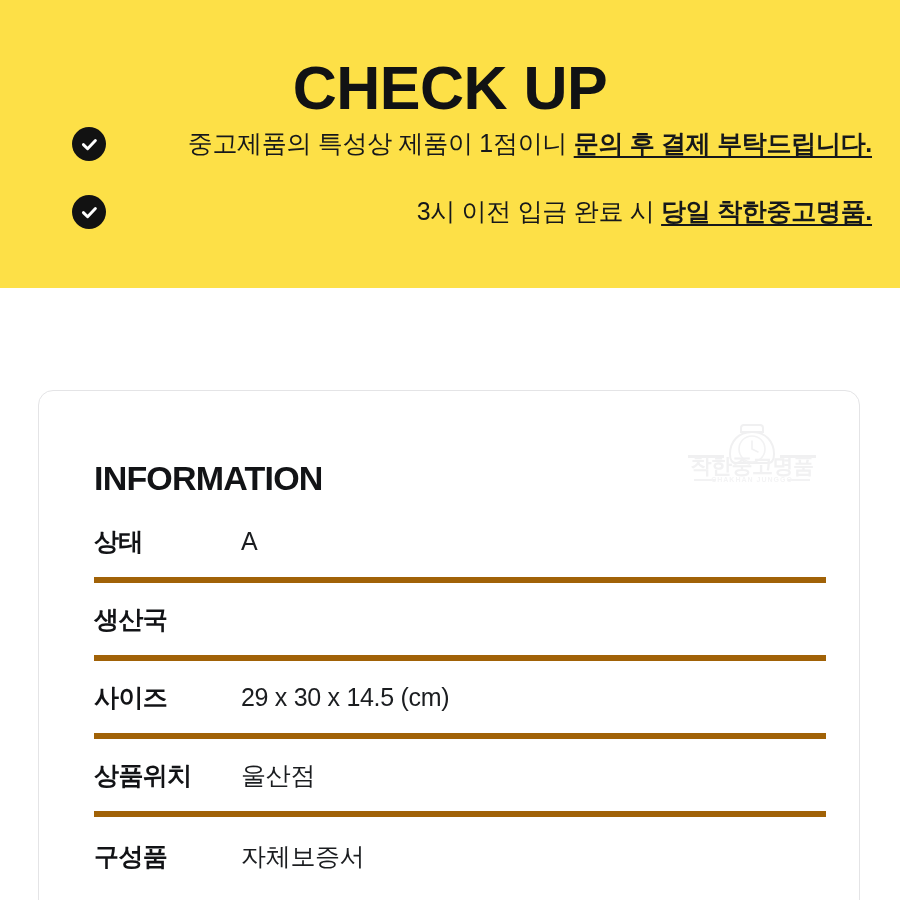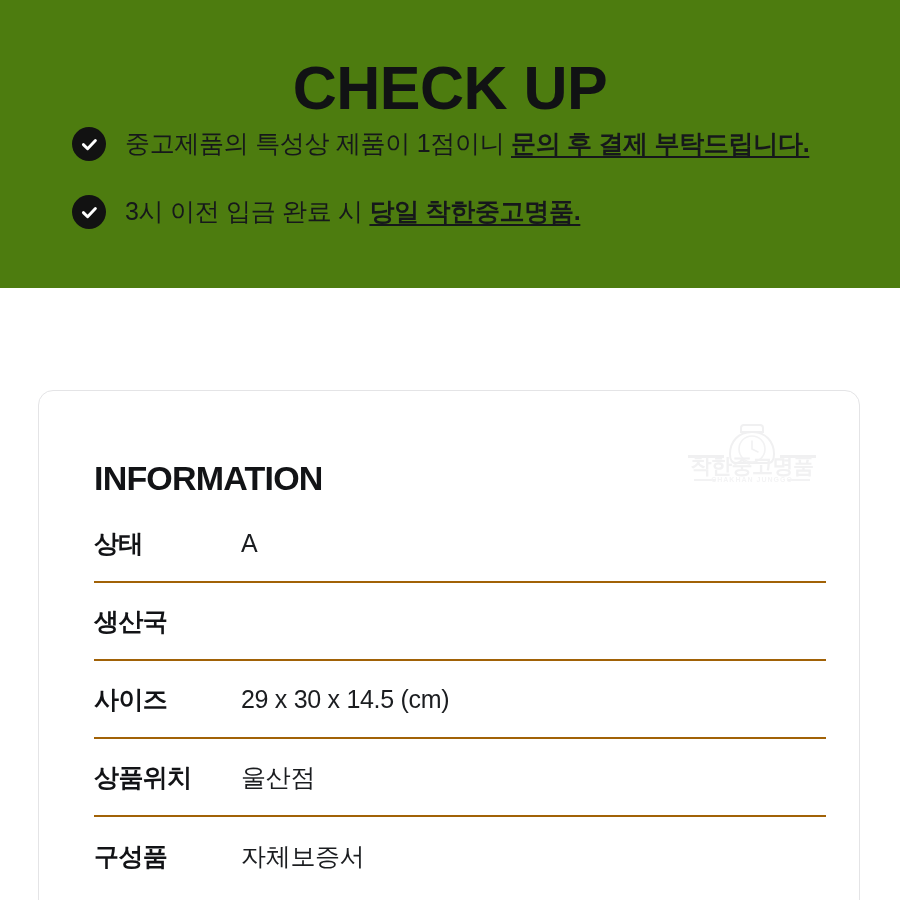--- a/index.html
+++ b/index.html
@@ -22,21 +22,21 @@
     background: #ffffff;
   }
 
   
   .checkup-panel {
     position: absolute;
     left: 0;
     top: 0;
     width: 900px;
     height: 288px;
-    background: #4d7c0f;
+    background: #fde047;
     box-sizing: border-box;
   }
 
   .checkup-title {
     position: absolute;
     left: 0;
     top: 14px;
     width: 900px;
     text-align: center;
     font-size: 61px;
@@ -52,20 +52,21 @@
     left: 72px;
     top: 118px;
     width: 800px;
   }
 
   .check-row {
     display: flex;
     align-items: center;
     height: 52px;
     margin-bottom: 16px;
+    justify-content: space-between;
   }
 
   .check-icon {
     flex: 0 0 auto;
     width: 34px;
     height: 34px;
     border-radius: 50%;
     background: #121212;
     display: flex;
     align-items: center;
@@ -176,21 +177,21 @@
     position: absolute;
     left: 55px;
     top: 114px;
     width: 732px;
   }
 
   .info-row {
     display: flex;
     align-items: center;
     height: 78px;
-    border-bottom: 2px solid #a16207;
+    border-bottom: 6px solid #a16207;
     box-sizing: border-box;
   }
   .info-row:last-child {
     border-bottom: none;
   }
 
   .info-label {
     flex: 0 0 auto;
     width: 147px;
     font-size: 25px;

